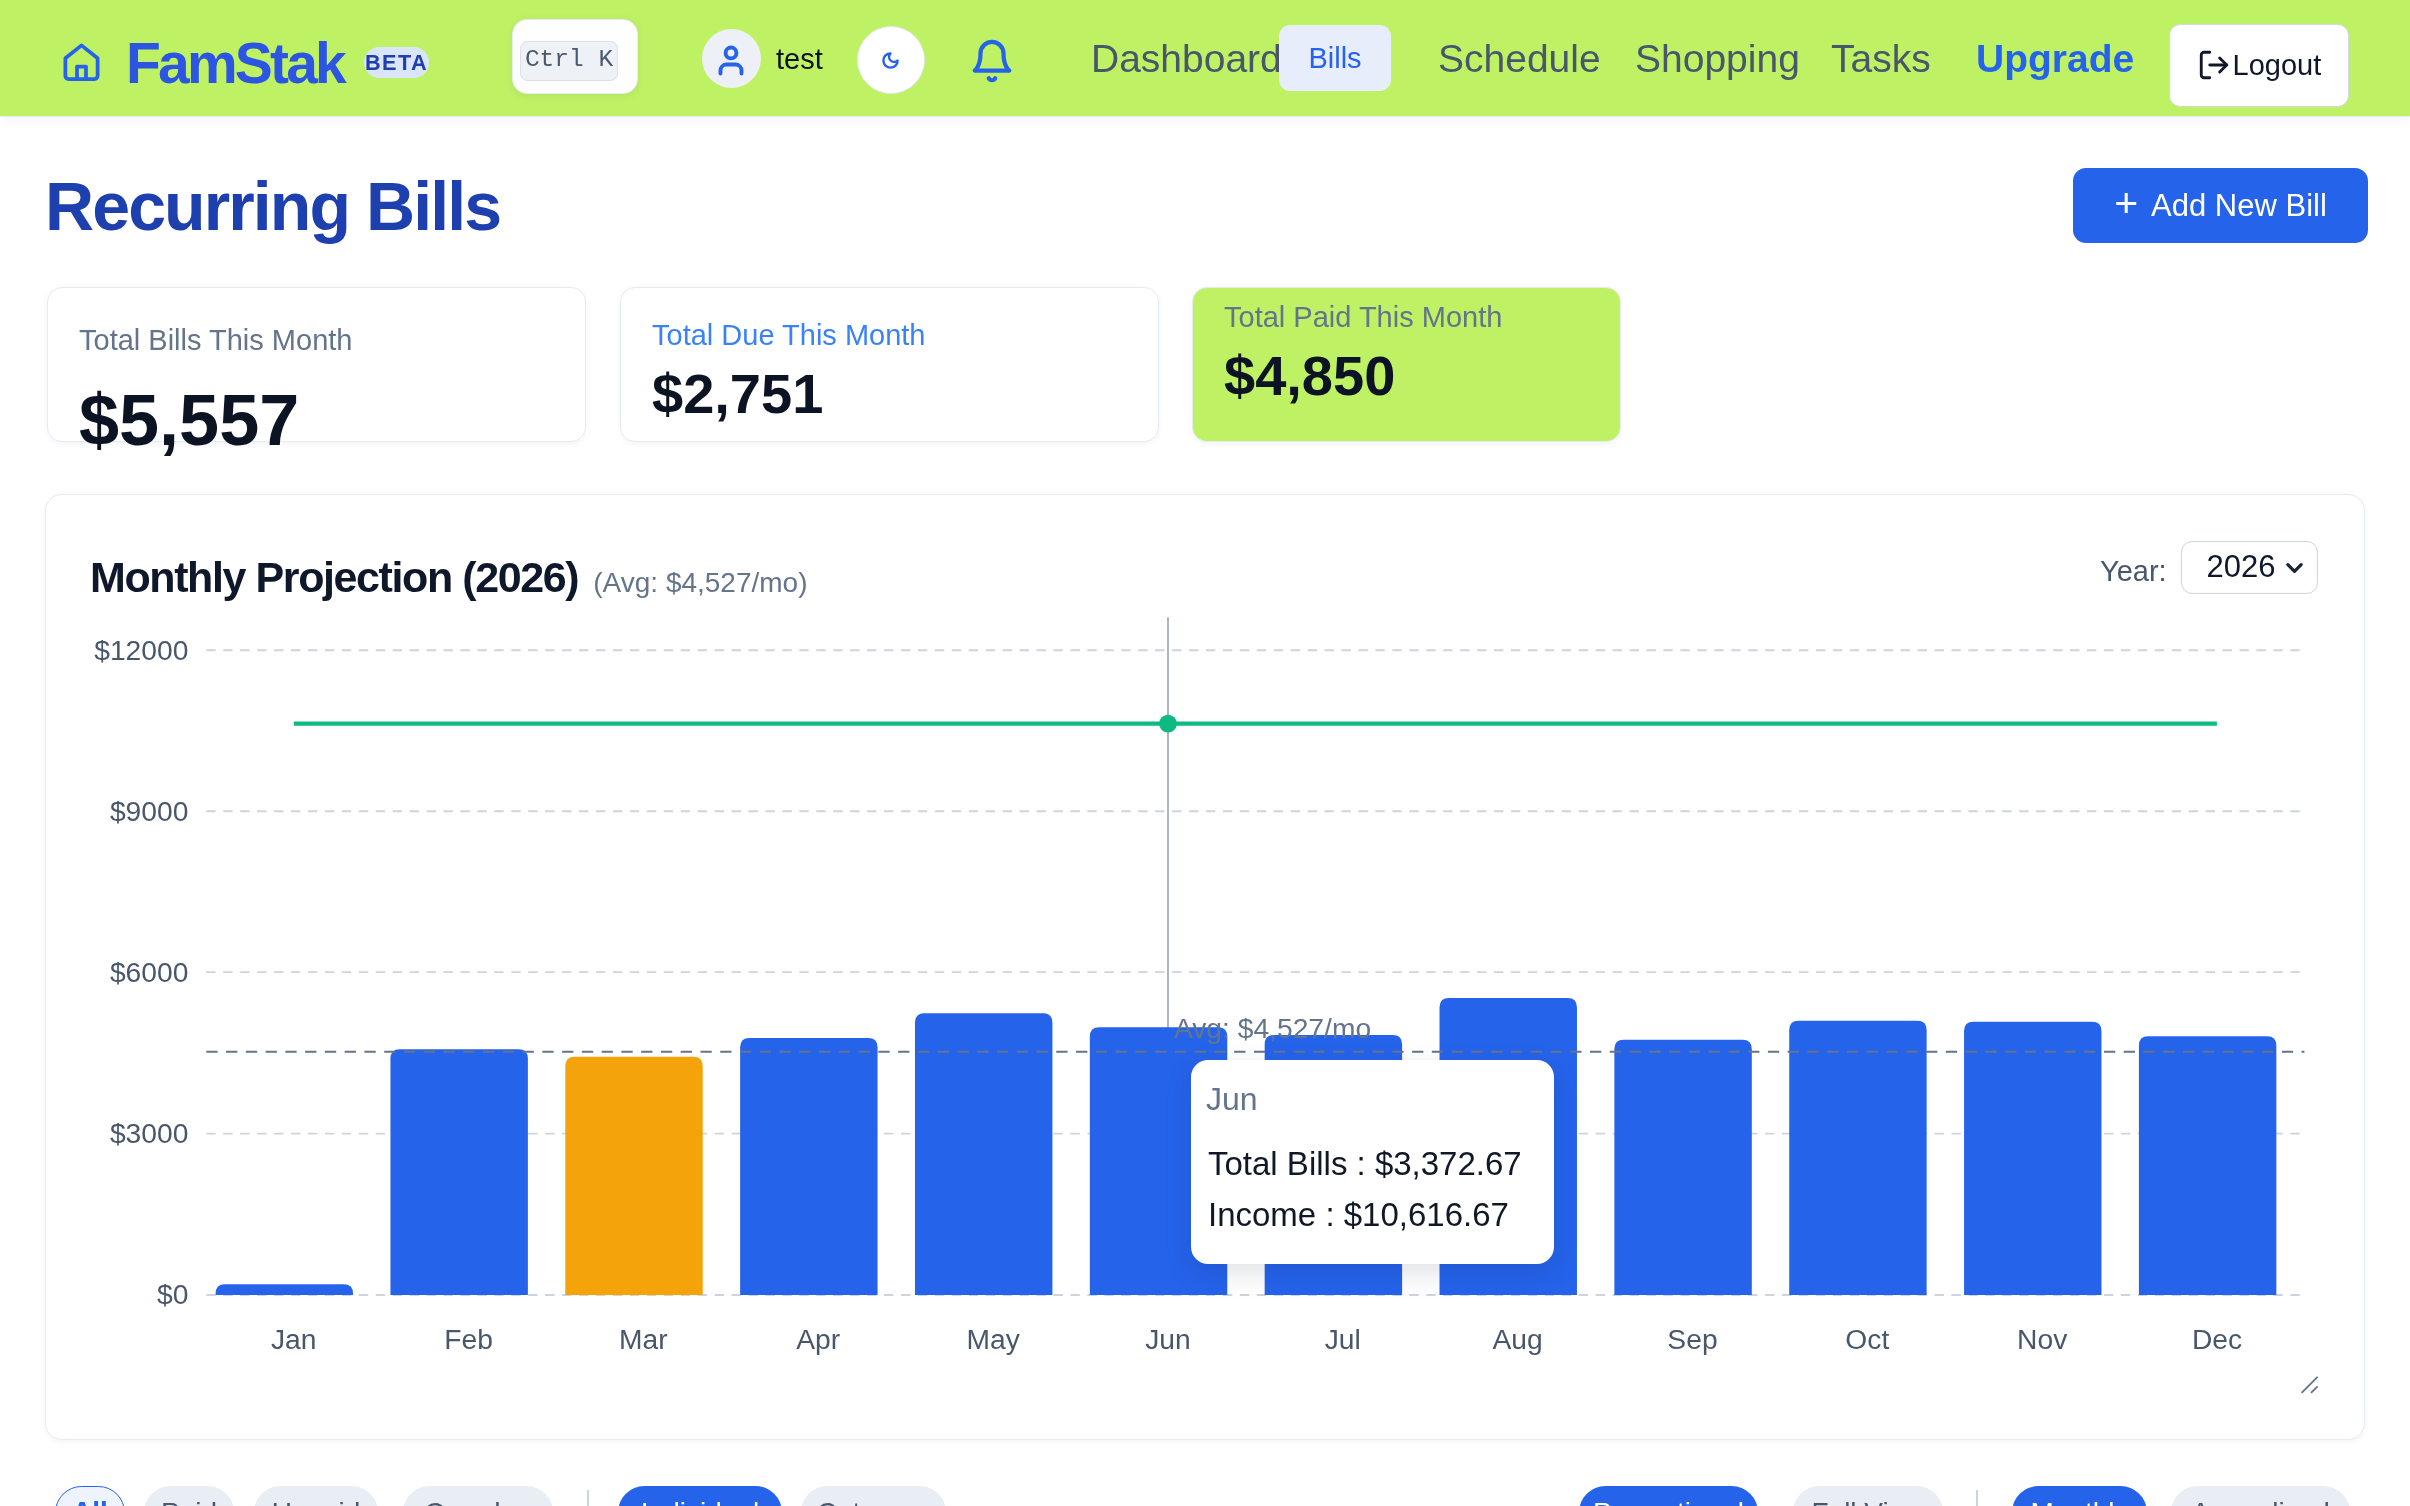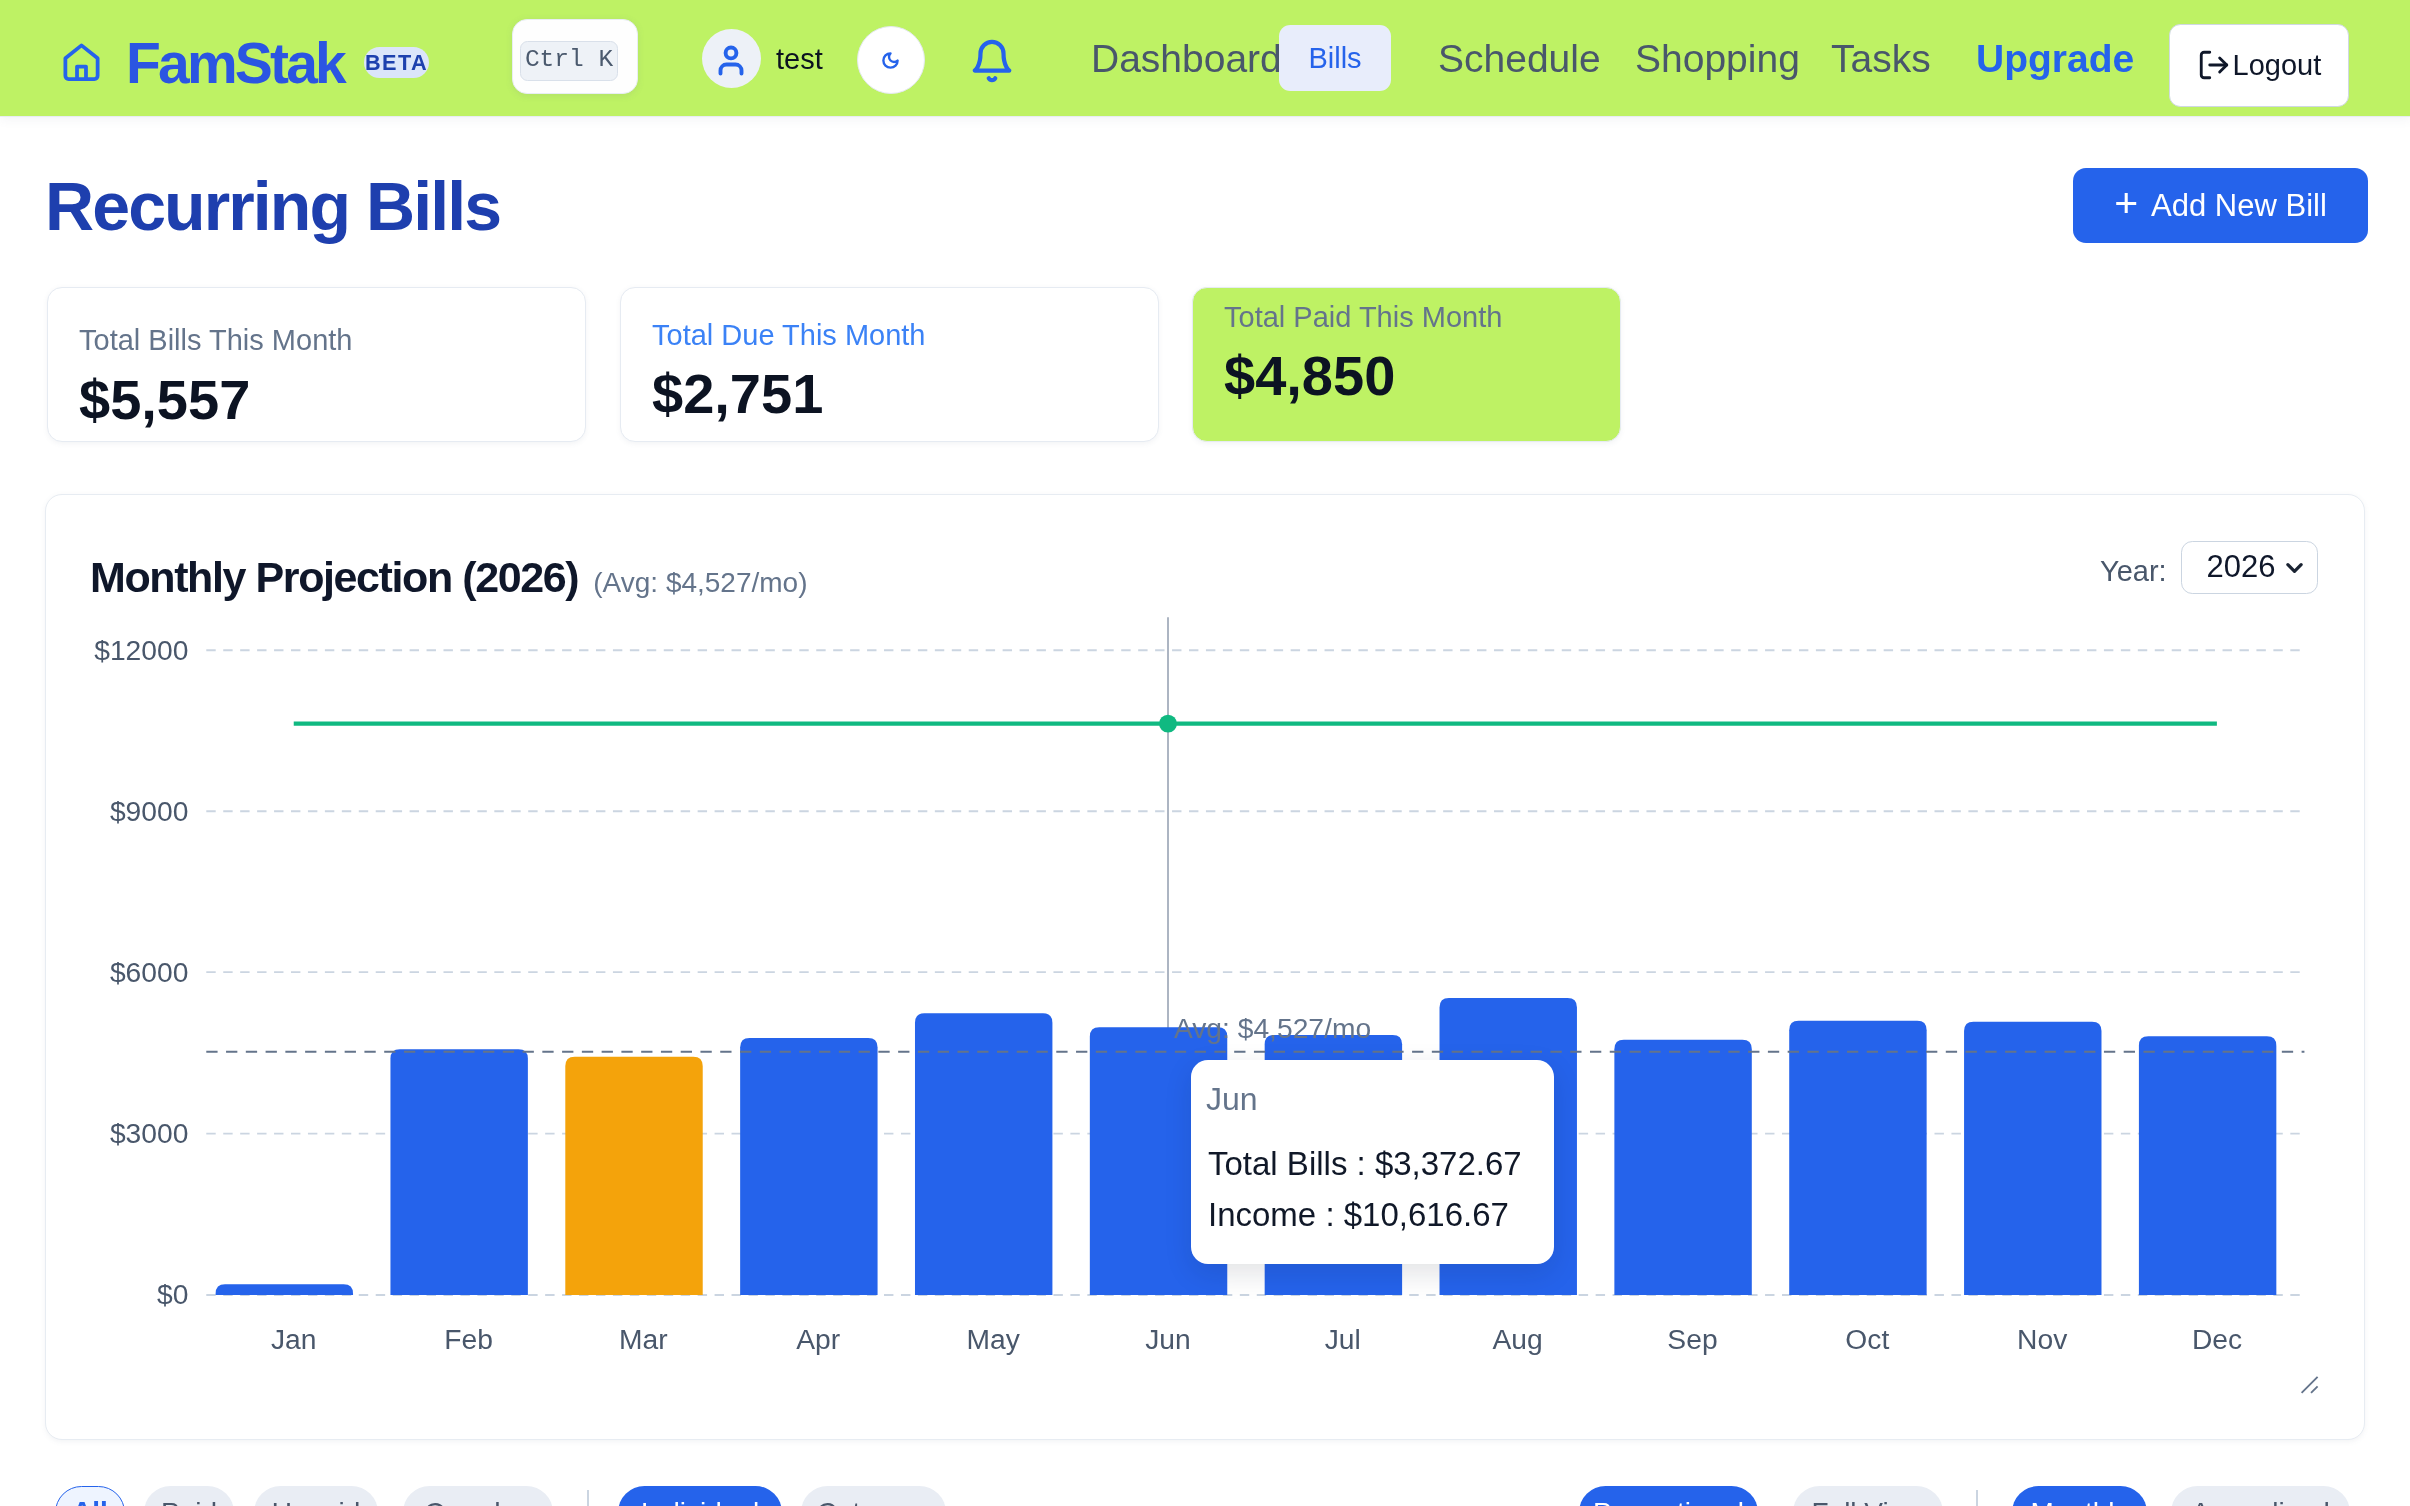--- a/index.html
+++ b/index.html
@@ -59,21 +59,21 @@
 </div>
 
 <div class="abs" style="left:45px;top:167px;font-size:68px;font-weight:bold;letter-spacing:-1.9px;color:#1e3fae;">Recurring Bills</div>
 <div class="abs" style="left:2073px;top:168px;width:295px;height:75px;border-radius:13px;background:#2563eb;color:#fff;display:flex;align-items:center;justify-content:center;gap:13px;">
   <span style="font-size:41px;font-weight:300;margin-top:-3.8px;">+</span>
     <span style="font-size:31px;">Add New Bill</span>
 </div>
 
 <div class="abs" style="left:47px;top:287px;width:539px;height:155px;background:#fff;border:1.9px solid #e6ebf2;border-radius:15px;box-shadow:0 1.9px 5.6px rgba(100,116,139,.08);padding:36px 31px;">
   <div style="font-size:29px;color:#64748b;">Total Bills This Month</div>
-  <div style="font-size:56px;font-weight:bold;color:#0c1322;margin-top:10px;">$5,557</div>
+  <div style="font-size:72px;font-weight:bold;color:#0c1322;margin-top:22px;">$5,557</div>
 </div>
 <div class="abs" style="left:620px;top:287px;width:539px;height:155px;background:#fff;border:1.9px solid #e6ebf2;border-radius:15px;box-shadow:0 1.9px 5.6px rgba(100,116,139,.08);padding:31px 31px;">
   <div style="font-size:29px;color:#3b82f6;">Total Due This Month</div>
   <div style="font-size:56px;font-weight:bold;color:#0c1322;margin-top:9.4px;">$2,751</div>
 </div>
 <div class="abs" style="left:1192px;top:287px;width:429px;height:155px;background:#bef264;border:1.9px solid #e6ebf2;border-radius:15px;box-shadow:0 1.9px 5.6px rgba(100,116,139,.08);padding:13px 31px;">
   <div style="font-size:29px;color:#64748b;">Total Paid This Month</div>
   <div style="font-size:56px;font-weight:bold;color:#0c1322;margin-top:9.4px;">$4,850</div>
 </div>
 

